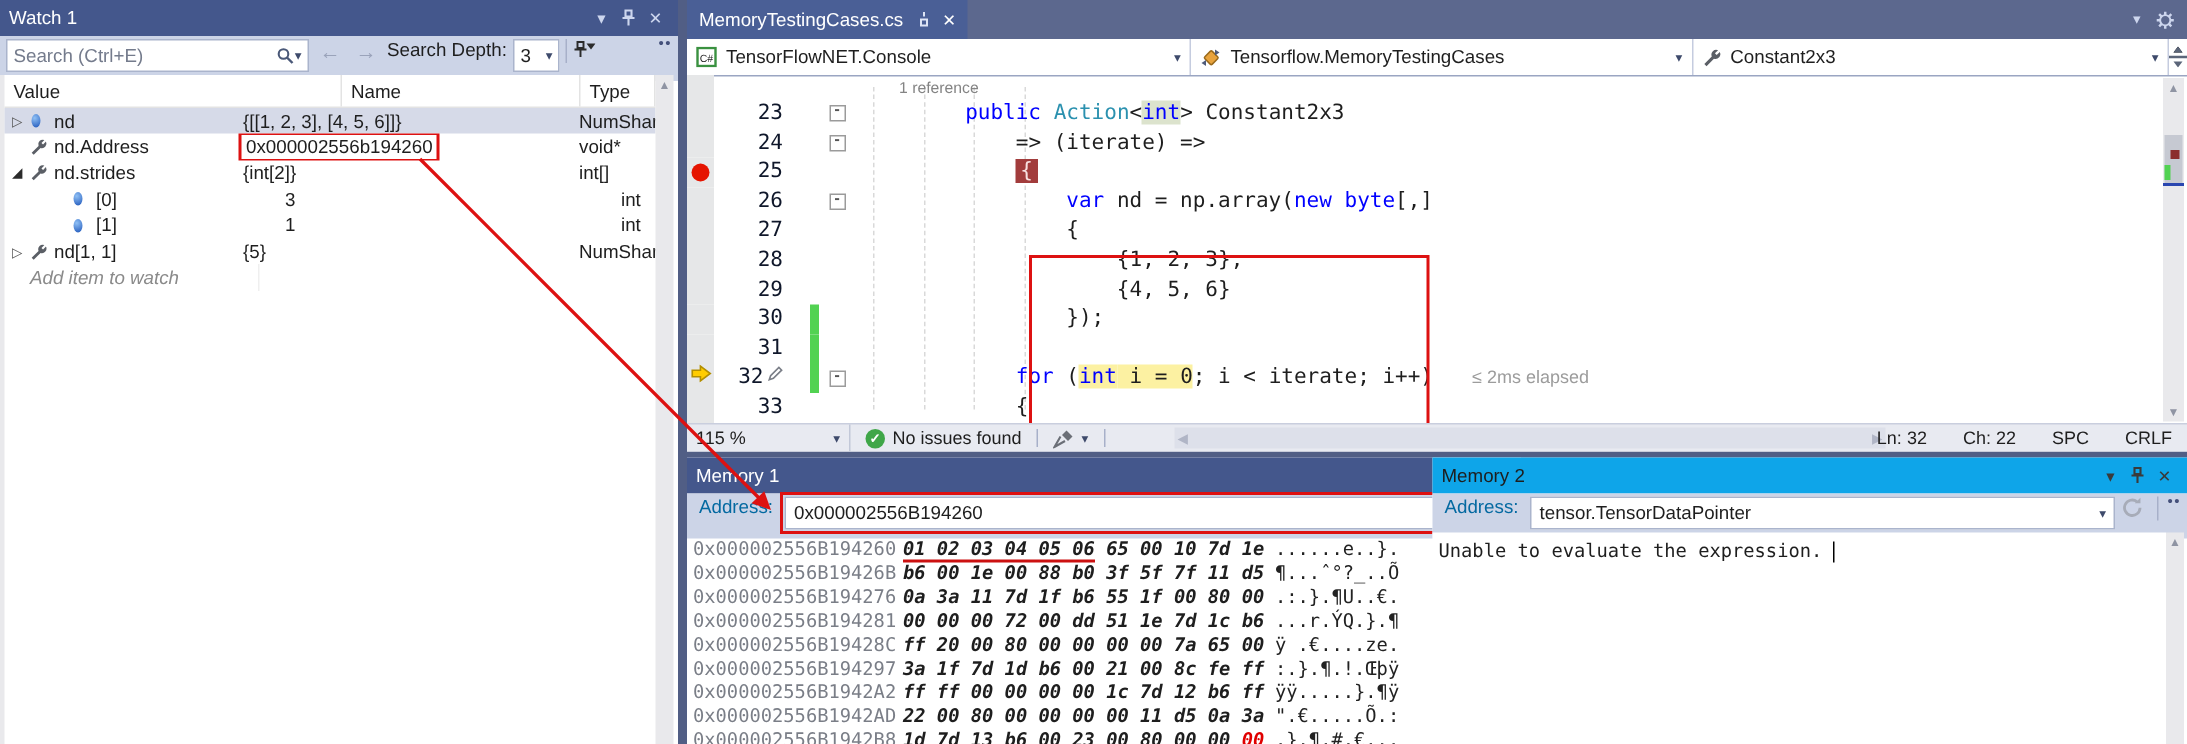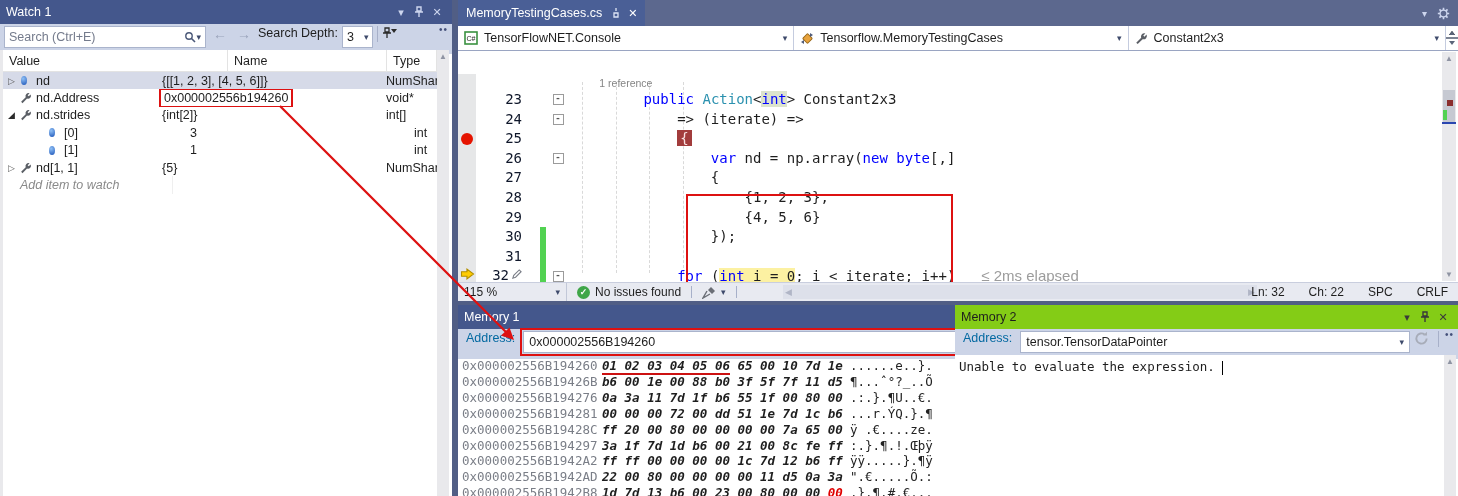--- a/index.html
+++ b/index.html
@@ -2,21 +2,21 @@
 <html><head>
 <meta charset="utf-8">
 <style>
   html,body{margin:0;padding:0;background:#39445f;}
   .root{position:relative;width:1458px;height:496px;background:#515e85;overflow:hidden;
         font-family:"Liberation Sans",sans-serif;font-size:12.5px;color:#1e1e1e;}
   .panel{position:absolute;background:#fff;}
   
   .twtitle{height:24px;background:#44578c;color:#fff;display:flex;align-items:center;
            padding:0 6px;font-size:12.5px;}
-  .twtitle.active{background:#84cc16;color:#1e1e1e;}
+  .twtitle.active{background:#0ea5e9;color:#1e1e1e;}
   .twtitle .sp{flex:1;}
   .twico{width:18px;height:16px;display:flex;align-items:center;justify-content:center;
          color:#cdd6ee;font-size:11px;cursor:default;}
   .twtitle.active .twico{color:#3a3a3a;}
   .toolbar{height:26px;background:#ccd4e7;display:flex;align-items:flex-start;padding:2px 4px;gap:4px;}
   .ovf{color:#44507a;font-size:10px;letter-spacing:1px;align-self:flex-start;line-height:8px;margin-left:2px;}
   .vsep{width:1px;height:16px;background:#a7b0c9;}
   
   .watch{left:0;top:0;width:452px;height:496px;}
   .sinput{flex:0 0 192px;height:20px;background:#fff;border:1px solid #aab4cc;display:flex;
@@ -53,39 +53,39 @@
   .tabbar{height:26px;background:#5c688e;display:flex;align-items:stretch;}
   .tab{background:#4a5f96;color:#fff;display:flex;align-items:center;padding:0 8px;gap:7px;font-size:12.5px;}
   .tabbar .sp{flex:1;}
   .tabtopico{display:flex;align-items:center;gap:10px;padding-right:8px;color:#cdd6ee;}
   .navbar{height:24px;background:#fff;border-bottom:1px solid #9aa5c2;display:flex;align-items:stretch;}
   .navseg{display:flex;align-items:center;gap:6px;padding:0 6px;border-right:1px solid #c5ccdf;font-size:12.5px;color:#1e1e1e;}
   .navseg .caret{margin-left:auto;}
   .ns1{width:327px;}.ns2{width:325px;}.ns3{width:308px;}
   .splitbtn{flex:1;display:flex;align-items:center;justify-content:center;}
   .codearea{position:absolute;left:0;top:50px;right:0;bottom:18px;overflow:hidden;
-            font-family:"DejaVu Sans Mono",monospace;font-size:14px;line-height:19.6px;margin-top:24px;}
+            font-family:"DejaVu Sans Mono",monospace;font-size:14px;line-height:19.6px;}
   .guide{position:absolute;top:8px;bottom:10px;border-left:1px dashed #d9d9d9;}
   .cl{display:flex;height:19.6px;position:relative;}
   .cl.lensrow{height:16px;font-size:10.5px;color:#848484;font-family:"Liberation Sans",sans-serif;}
   .gbp{width:18px;flex:0 0 auto;background:#e6e7e8;display:flex;align-items:center;justify-content:center;}
   .gnum{width:46px;flex:0 0 auto;text-align:right;padding-right:4px;color:#0f172a;display:flex;
         justify-content:flex-end;align-items:center;gap:2px;}
   .gchg{width:6px;margin-left:14px;margin-right:4px;flex:0 0 auto;}
   .gchg.on{background:#52d252;}
   .gfold{width:16px;flex:0 0 auto;display:flex;align-items:center;justify-content:center;}
   .foldbox{width:9px;height:9px;border:1px solid #9b9b9b;color:#555;font:700 9px/7px "DejaVu Sans Mono",monospace;
            text-align:center;background:#fff;}
   .ctext{white-space:pre;padding-left:10px;}
   .tk.kw{color:#0000ff;}
   .tk.ty{color:#2b91af;}
   .tk.rf{background:#dce3cd;}
   .tk.hl{background:#fcf1a2;}
   .tk.cs{background:#a23c3c;color:#f8e0e0;padding:0 3px;}
-  .perf{color:#9c9c9c;font-family:"Liberation Sans",sans-serif;font-size:15px;margin-left:26px;}
+  .perf{color:#9c9c9c;font-family:"Liberation Sans",sans-serif;font-size:12px;margin-left:26px;}
   .bpdot{width:12px;height:12px;border-radius:50%;background:#e51400;}
   .codebox{position:absolute;left:228px;top:120px;width:263px;height:112px;border:2px solid #dd1111;}
   .evscroll{position:absolute;right:2px;top:52px;width:14px;bottom:20px;background:#e9e9ec;}
   .evthumb{position:absolute;left:1px;right:1px;top:38px;height:34px;background:#c6c9d2;}
   .mk-red{position:absolute;left:5px;top:48px;width:6px;height:6px;background:#8b2e2e;}
   .mk-grn{position:absolute;left:1px;top:58px;width:4px;height:10px;background:#52d252;}
   .mk-blu{position:absolute;left:0;right:0;top:70px;height:2px;background:#2a46b0;}
   .bstrip{position:absolute;left:0;bottom:0;right:0;height:18px;background:#e8eaf1;display:flex;
           align-items:center;font-size:12px;color:#1e1e1e;border-top:1px solid #c9cede;}
   .zoombox{width:96px;display:flex;align-items:center;padding:0 6px;border-right:1px solid #c2c8d8;height:100%;}

